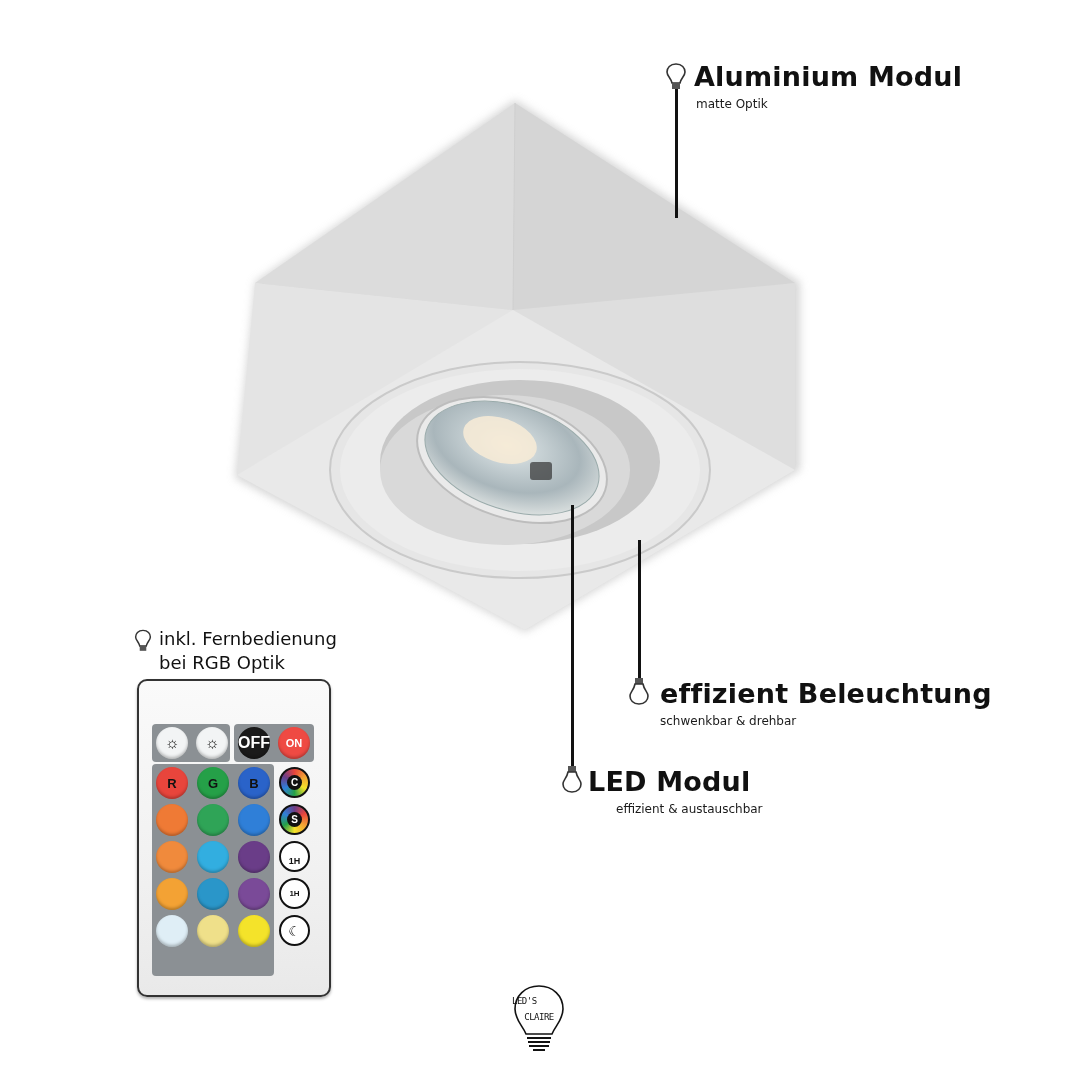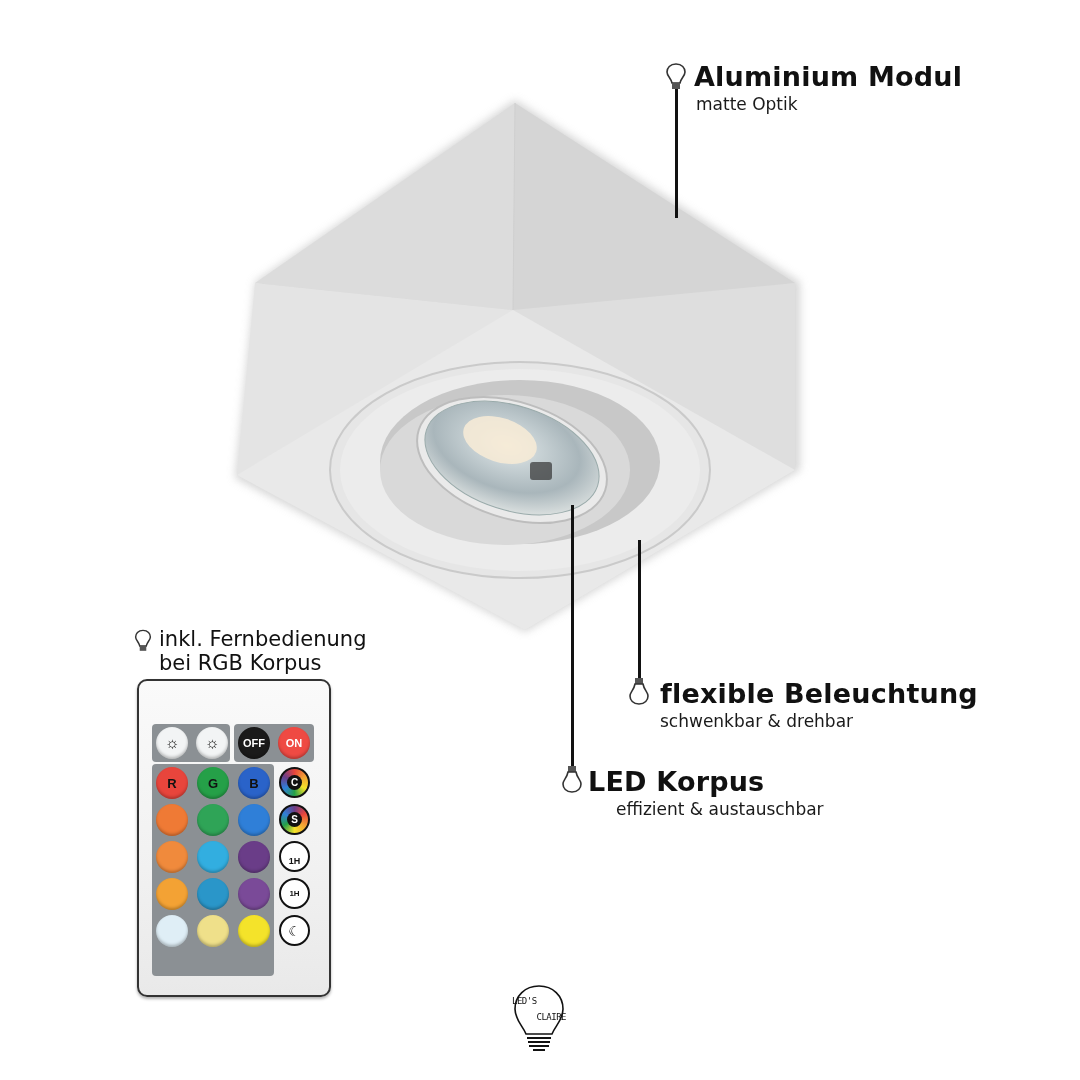--- a/index.html
+++ b/index.html
@@ -1,21 +1,21 @@
 <!DOCTYPE html>
 <html><head>
 <meta charset="utf-8">
 <style>
   html,body{margin:0;padding:0;background:#fff;}
   body{width:1080px;height:1080px;position:relative;overflow:hidden;font-family:"DejaVu Sans","Liberation Sans",sans-serif;color:#111;}
   .abs{position:absolute;}
   .title{font-weight:bold;font-size:27px;letter-spacing:0.2px;white-space:nowrap;line-height:30px;}
-  .sub{font-size:17px;white-space:nowrap;line-height:20px;color:#1a1a1a;}
+  .sub{font-size:12px;white-space:nowrap;line-height:20px;color:#1a1a1a;}
   .line{position:absolute;width:3px;background:#111;}
-  .remote-note{font-size:21px;line-height:22px;white-space:nowrap;}
+  .remote-note{font-size:18px;line-height:22px;white-space:nowrap;}
   .remote{position:absolute;left:137px;top:679px;width:190px;height:314px;border:2px solid #333;border-radius:10px;background:linear-gradient(180deg,#fafafa 0%,#f1f1f1 60%,#e9e9e9 100%);box-shadow:0 2px 3px rgba(0,0,0,0.3);}
   .panel{position:absolute;background:#8b9094;border-radius:4px;}
   .btn{position:absolute;width:32px;height:32px;border-radius:50%;display:flex;align-items:center;justify-content:center;font-family:"Liberation Sans","DejaVu Sans",sans-serif;font-weight:bold;font-size:13px;color:#111;box-shadow:inset 0 -2px 3px rgba(0,0,0,0.25);}
   .side{position:absolute;width:31px;height:31px;border-radius:50%;border:2px solid #111;background:#fff;display:flex;align-items:center;justify-content:center;box-sizing:border-box;}
 </style>
 </head>
 <body>
 
 <svg class="abs" style="left:0;top:0" width="1080" height="1080" viewBox="0 0 1080 1080">
   <defs>
@@ -61,50 +61,50 @@
   <rect x="7" y="21" width="8" height="6" fill="#555"></rect>
 </svg>
 <div class="abs title" style="left:694px;top:62px;">Aluminium Modul</div>
 <div class="abs sub" style="left:696px;top:94px;">matte Optik</div>
 
 <div class="line" style="left:638px;top:540px;height:140px;"></div>
 <svg class="abs" style="left:628px;top:676px" width="22" height="30" viewBox="0 0 22 30">
   <rect x="7" y="2" width="8" height="6" fill="#555"></rect>
   <path d="M11 28 C5 28 2 24 2 20 C2 16 6 14 7 8 L15 8 C16 14 20 16 20 20 C20 24 17 28 11 28 Z" fill="#fff" stroke="#333" stroke-width="1.6"></path>
 </svg>
-<div class="abs title" style="left:660px;top:679px;">flexible Beleuchtung</div>
+<div class="abs title" style="left:660px;top:679px;">effizient Beleuchtung</div>
 <div class="abs sub" style="left:660px;top:711px;">schwenkbar &amp; drehbar</div>
 
 <div class="line" style="left:571px;top:505px;height:262px;"></div>
 <svg class="abs" style="left:561px;top:764px" width="22" height="30" viewBox="0 0 22 30">
   <rect x="7" y="2" width="8" height="6" fill="#555"></rect>
   <path d="M11 28 C5 28 2 24 2 20 C2 16 6 14 7 8 L15 8 C16 14 20 16 20 20 C20 24 17 28 11 28 Z" fill="#fff" stroke="#333" stroke-width="1.6"></path>
 </svg>
-<div class="abs title" style="left:588px;top:767px;">LED Korpus</div>
+<div class="abs title" style="left:588px;top:767px;">LED Modul</div>
 <div class="abs sub" style="left:616px;top:799px;">effizient &amp; austauschbar</div>
 
 <svg class="abs" style="left:134px;top:628px" width="18" height="26" viewBox="0 0 22 30">
   <path d="M11 2 C5 2 2 6 2 10 C2 14 6 16 7 21 L15 21 C16 16 20 14 20 10 C20 6 17 2 11 2 Z" fill="#fff" stroke="#333" stroke-width="1.8"></path>
   <rect x="7" y="21" width="8" height="6" fill="#555"></rect>
 </svg>
 <div class="abs remote-note" style="left:159px;top:628px;">inkl. Fernbedienung</div>
-<div class="abs remote-note" style="left:159px;top:652px;">bei RGB Korpus</div>
+<div class="abs remote-note" style="left:159px;top:652px;">bei RGB Optik</div>
 
 <div class="remote">
   <div class="panel" style="left:13px;top:43px;width:78px;height:38px;"></div>
   <div class="panel" style="left:95px;top:43px;width:80px;height:38px;"></div>
   <div class="panel" style="left:13px;top:83px;width:122px;height:212px;"></div>
 
   <div class="btn" style="left:17px;top:46px;background:#f2f4f5;">
     <span style="font-size:16px;font-weight:normal;">☼</span>
   </div>
   <div class="btn" style="left:57px;top:46px;background:#f2f4f5;">
     <span style="font-size:16px;font-weight:normal;">☼</span>
   </div>
-  <div class="btn" style="left:99px;top:46px;background:#1a1a1a;color:#fff;font-size:11px;">
+  <div class="btn" style="left:99px;top:46px;background:#1a1a1a;color:#fff;font-size:16px;">
     <span>OFF</span>
   </div>
   <div class="btn" style="left:139px;top:46px;background:#ef4a43;color:#fff;font-size:11px;">
     <span>ON</span>
   </div>
 
   <div class="btn" style="left:17px;top:86px;background:#e8453c;">
       <span>R</span>
     </div>
   <div class="btn" style="left:58px;top:86px;background:#25a048;">
@@ -148,13 +148,13 @@
 </div>
 
 <svg class="abs" style="left:512px;top:984px" width="54" height="70" viewBox="0 0 54 70">
   <path d="M27 2 C13 2 3 12 3 25 C3 36 11 42 14 50 L40 50 C43 42 51 36 51 25 C51 12 41 2 27 2 Z" fill="#fff" stroke="#111" stroke-width="1.6"></path>
   <line x1="15" y1="54" x2="39" y2="54" stroke="#111" stroke-width="2"></line>
   <line x1="16" y1="58" x2="38" y2="58" stroke="#111" stroke-width="2"></line>
   <line x1="17" y1="62" x2="37" y2="62" stroke="#111" stroke-width="2"></line>
   <line x1="21" y1="66" x2="33" y2="66" stroke="#111" stroke-width="2"></line>
 </svg>
 <div class="abs" style="left:512px;top:996px;width:54px;text-align:left;font:9px 'DejaVu Sans Mono',monospace;letter-spacing:-0.5px;">LED'S</div>
-<div class="abs" style="left:512px;top:1012px;width:54px;text-align:right;font:9px 'DejaVu Sans Mono',monospace;letter-spacing:-0.5px;">CLAIRE</div>
+<div class="abs" style="left:512px;top:1012px;width:54px;text-align:center;font:9px 'DejaVu Sans Mono',monospace;letter-spacing:-0.5px;">CLAIRE</div>
 
 </body></html>

